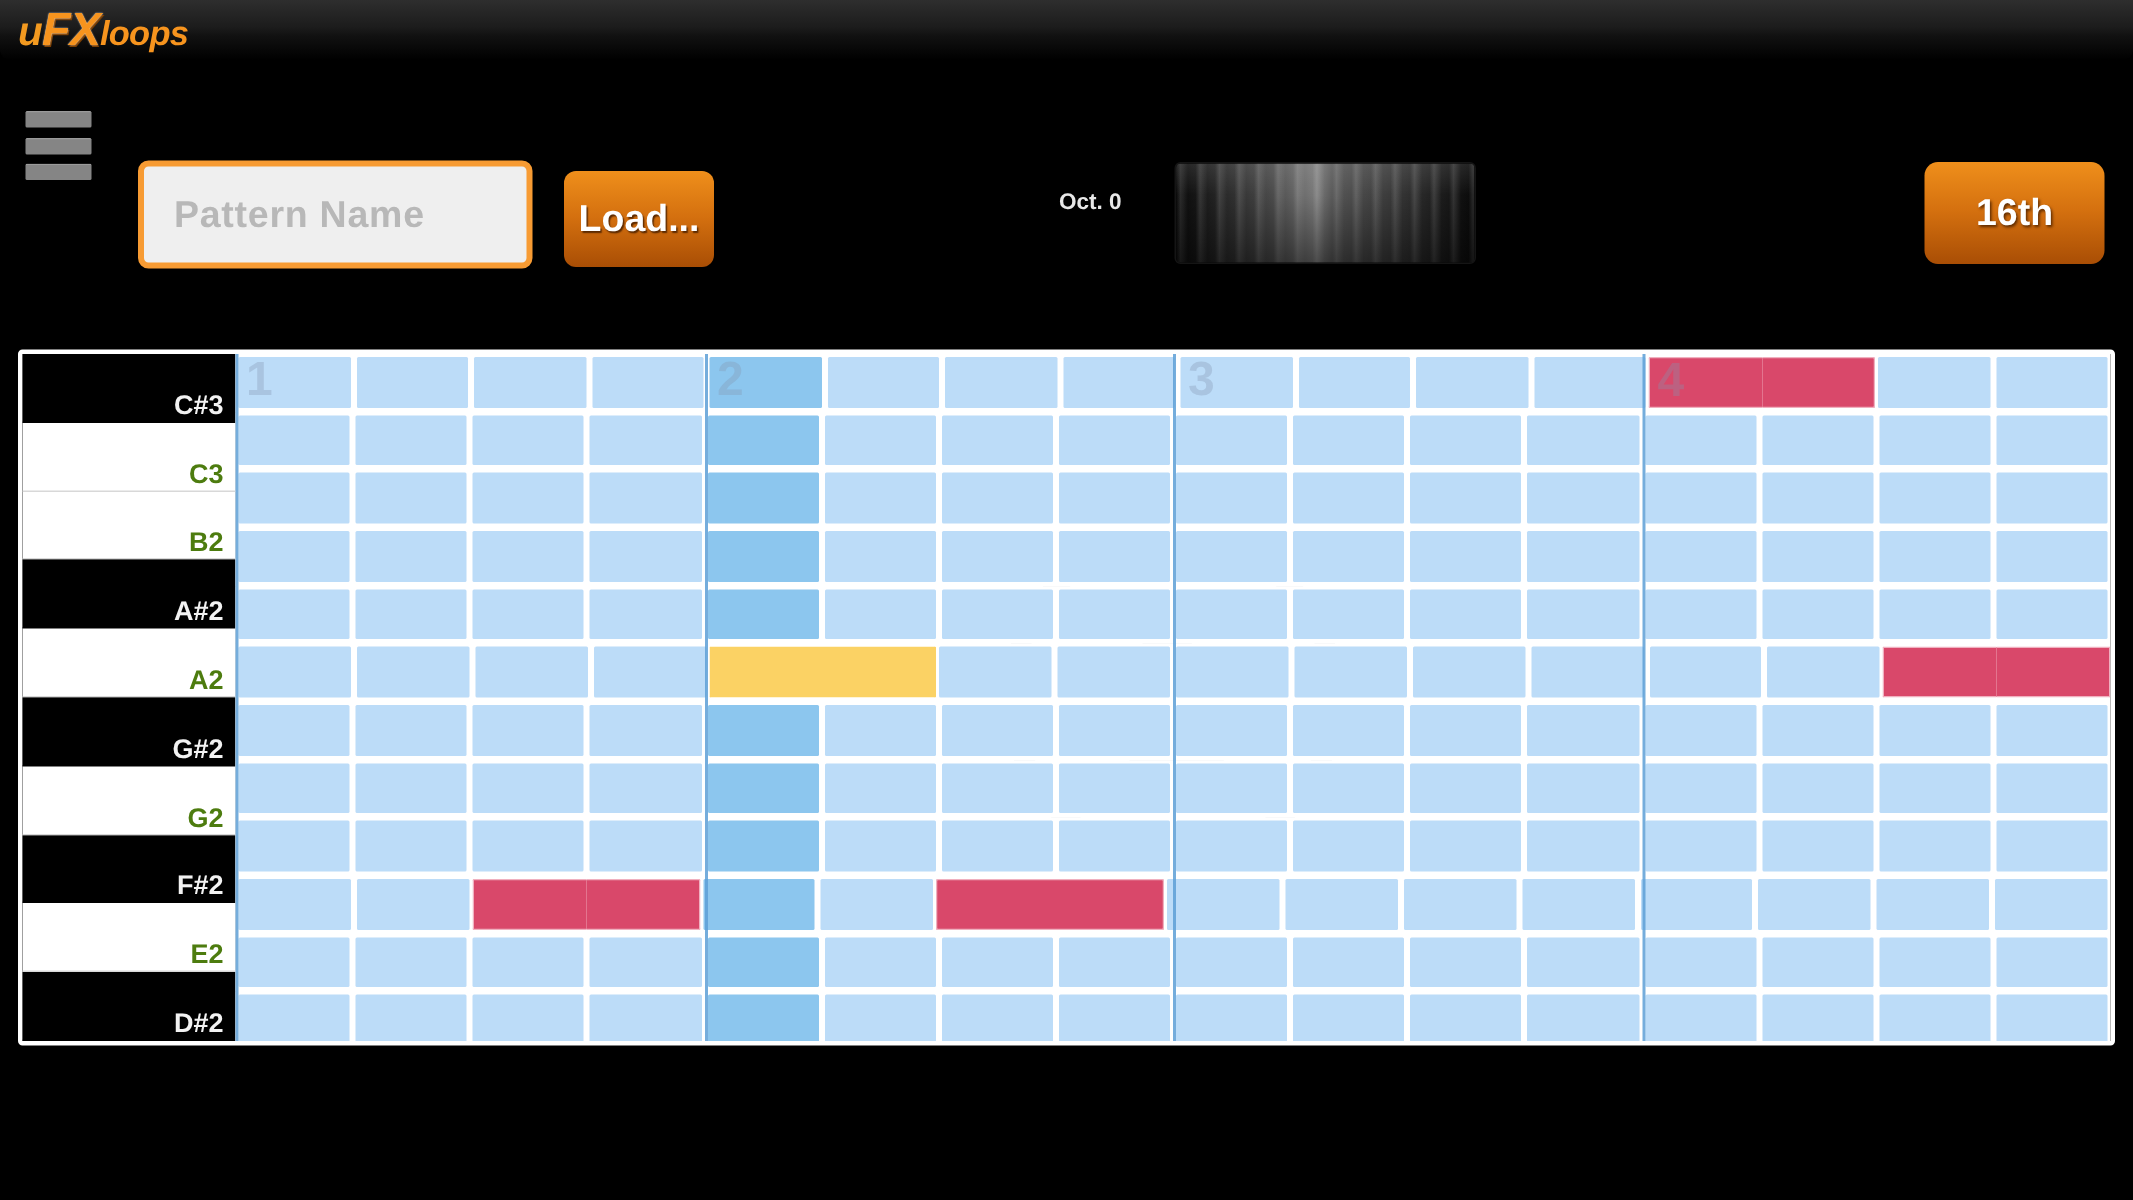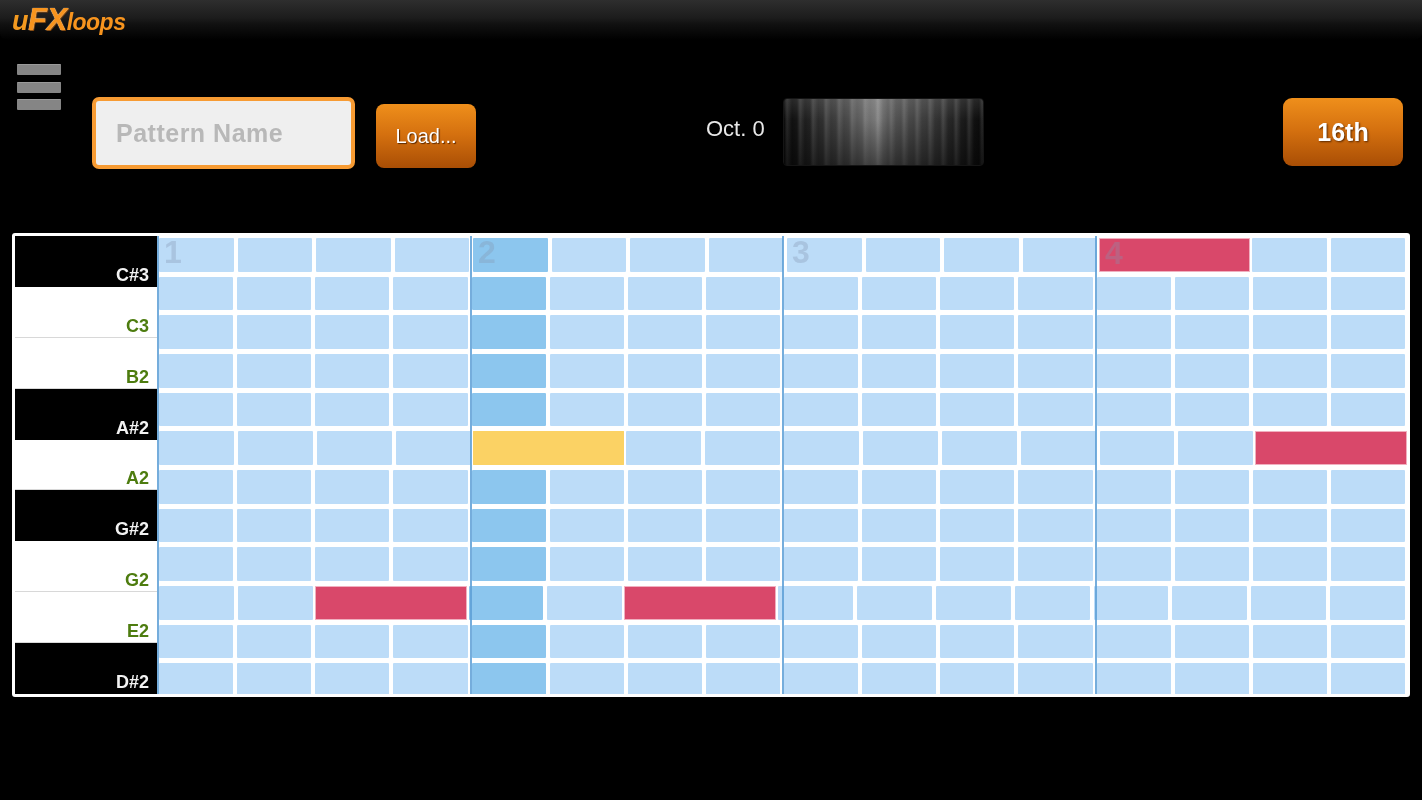--- a/index.html
+++ b/index.html
@@ -22,45 +22,45 @@
   .logo { margin-left: 12px; font-size: 27px; font-weight: bold; letter-spacing: -.5px; font-style: italic; }
   .logo .u { color: #f39a20; }
   .logo .fx {
     color: #f7941e;
     text-shadow: 0 0 1px #fff, 1px 1px 0 #7a3d00;
     font-size: 31px;
   }
   .logo .loops { color: #f7941e; font-size: 23px; }
 
   
-  .row1 { position: absolute; left: 0; top: 36px; width: 1422px; height: 110px; }
+  .row1 { position: absolute; left: 0; top: 46px; width: 1422px; height: 110px; }
   .hamburger {
     position: absolute; left: 17px; top: 28px; width: 44px; height: 46px;
     display: flex; flex-direction: column; justify-content: space-between;
   }
   .hamburger span {
     display: block; height: 11px; background: #858585; border-radius: 1px;
     border-top: 1px solid #9a9a9a;
   }
   .pattern-name {
     position: absolute; left: 92px; top: 61px; width: 263px; height: 72px;
     background: #efefef; border: 4px solid #f79b33; border-radius: 7px;
     display: flex; align-items: center; padding-left: 20px;
     font-size: 25px; font-weight: bold; color: #b8b8b8; letter-spacing: .5px;
   }
   .btn-load {
     position: absolute; left: 376px; top: 68px; width: 100px; height: 64px;
     background: linear-gradient(180deg, #ef8f1b 0%, #d4700f 48%, #a94e05 100%);
-    border-radius: 8px; color: #fff; font-size: 20px; font-weight: normal;
+    border-radius: 8px; color: #fff; font-size: 25px; font-weight: bold;
     display: flex; align-items: center; justify-content: center;
     text-shadow: 1px 1px 1px #5a2900;
     text-align: right;
   }
   .oct-label {
-    position: absolute; left: 706px; top: 80px; font-size: 22px; font-weight: normal;
+    position: absolute; left: 706px; top: 80px; font-size: 15px; font-weight: bold;
     color: #e8e8e8; text-shadow: 1px 1px 1px #000;
   }
   .wheel {
     background: #000;
     border-radius: 4px;
     position: relative;
     overflow: hidden;
     border: 1px solid #151515;
   }
   .wheel .ribs {
@@ -220,20 +220,21 @@
 
   <div class="roll">
     <div class="keys" id="keys">
         <div class="key black">C#3</div>
         <div class="key white">C3</div>
         <div class="key white">B2</div>
         <div class="key black">A#2</div>
         <div class="key white">A2</div>
         <div class="key black">G#2</div>
         <div class="key white">G2</div>
+        <div class="key black">F#2</div>
         <div class="key white">E2</div>
         <div class="key black">D#2</div>
       </div>
     <div class="lanes" id="lanes">
       <div class="watermark">
         <span>1</span>
       </div>
     <div class="lane" style="top: 0px; height: 38.6667px;">
           <div class="cell">
             <span class="beatnum">1</span>

